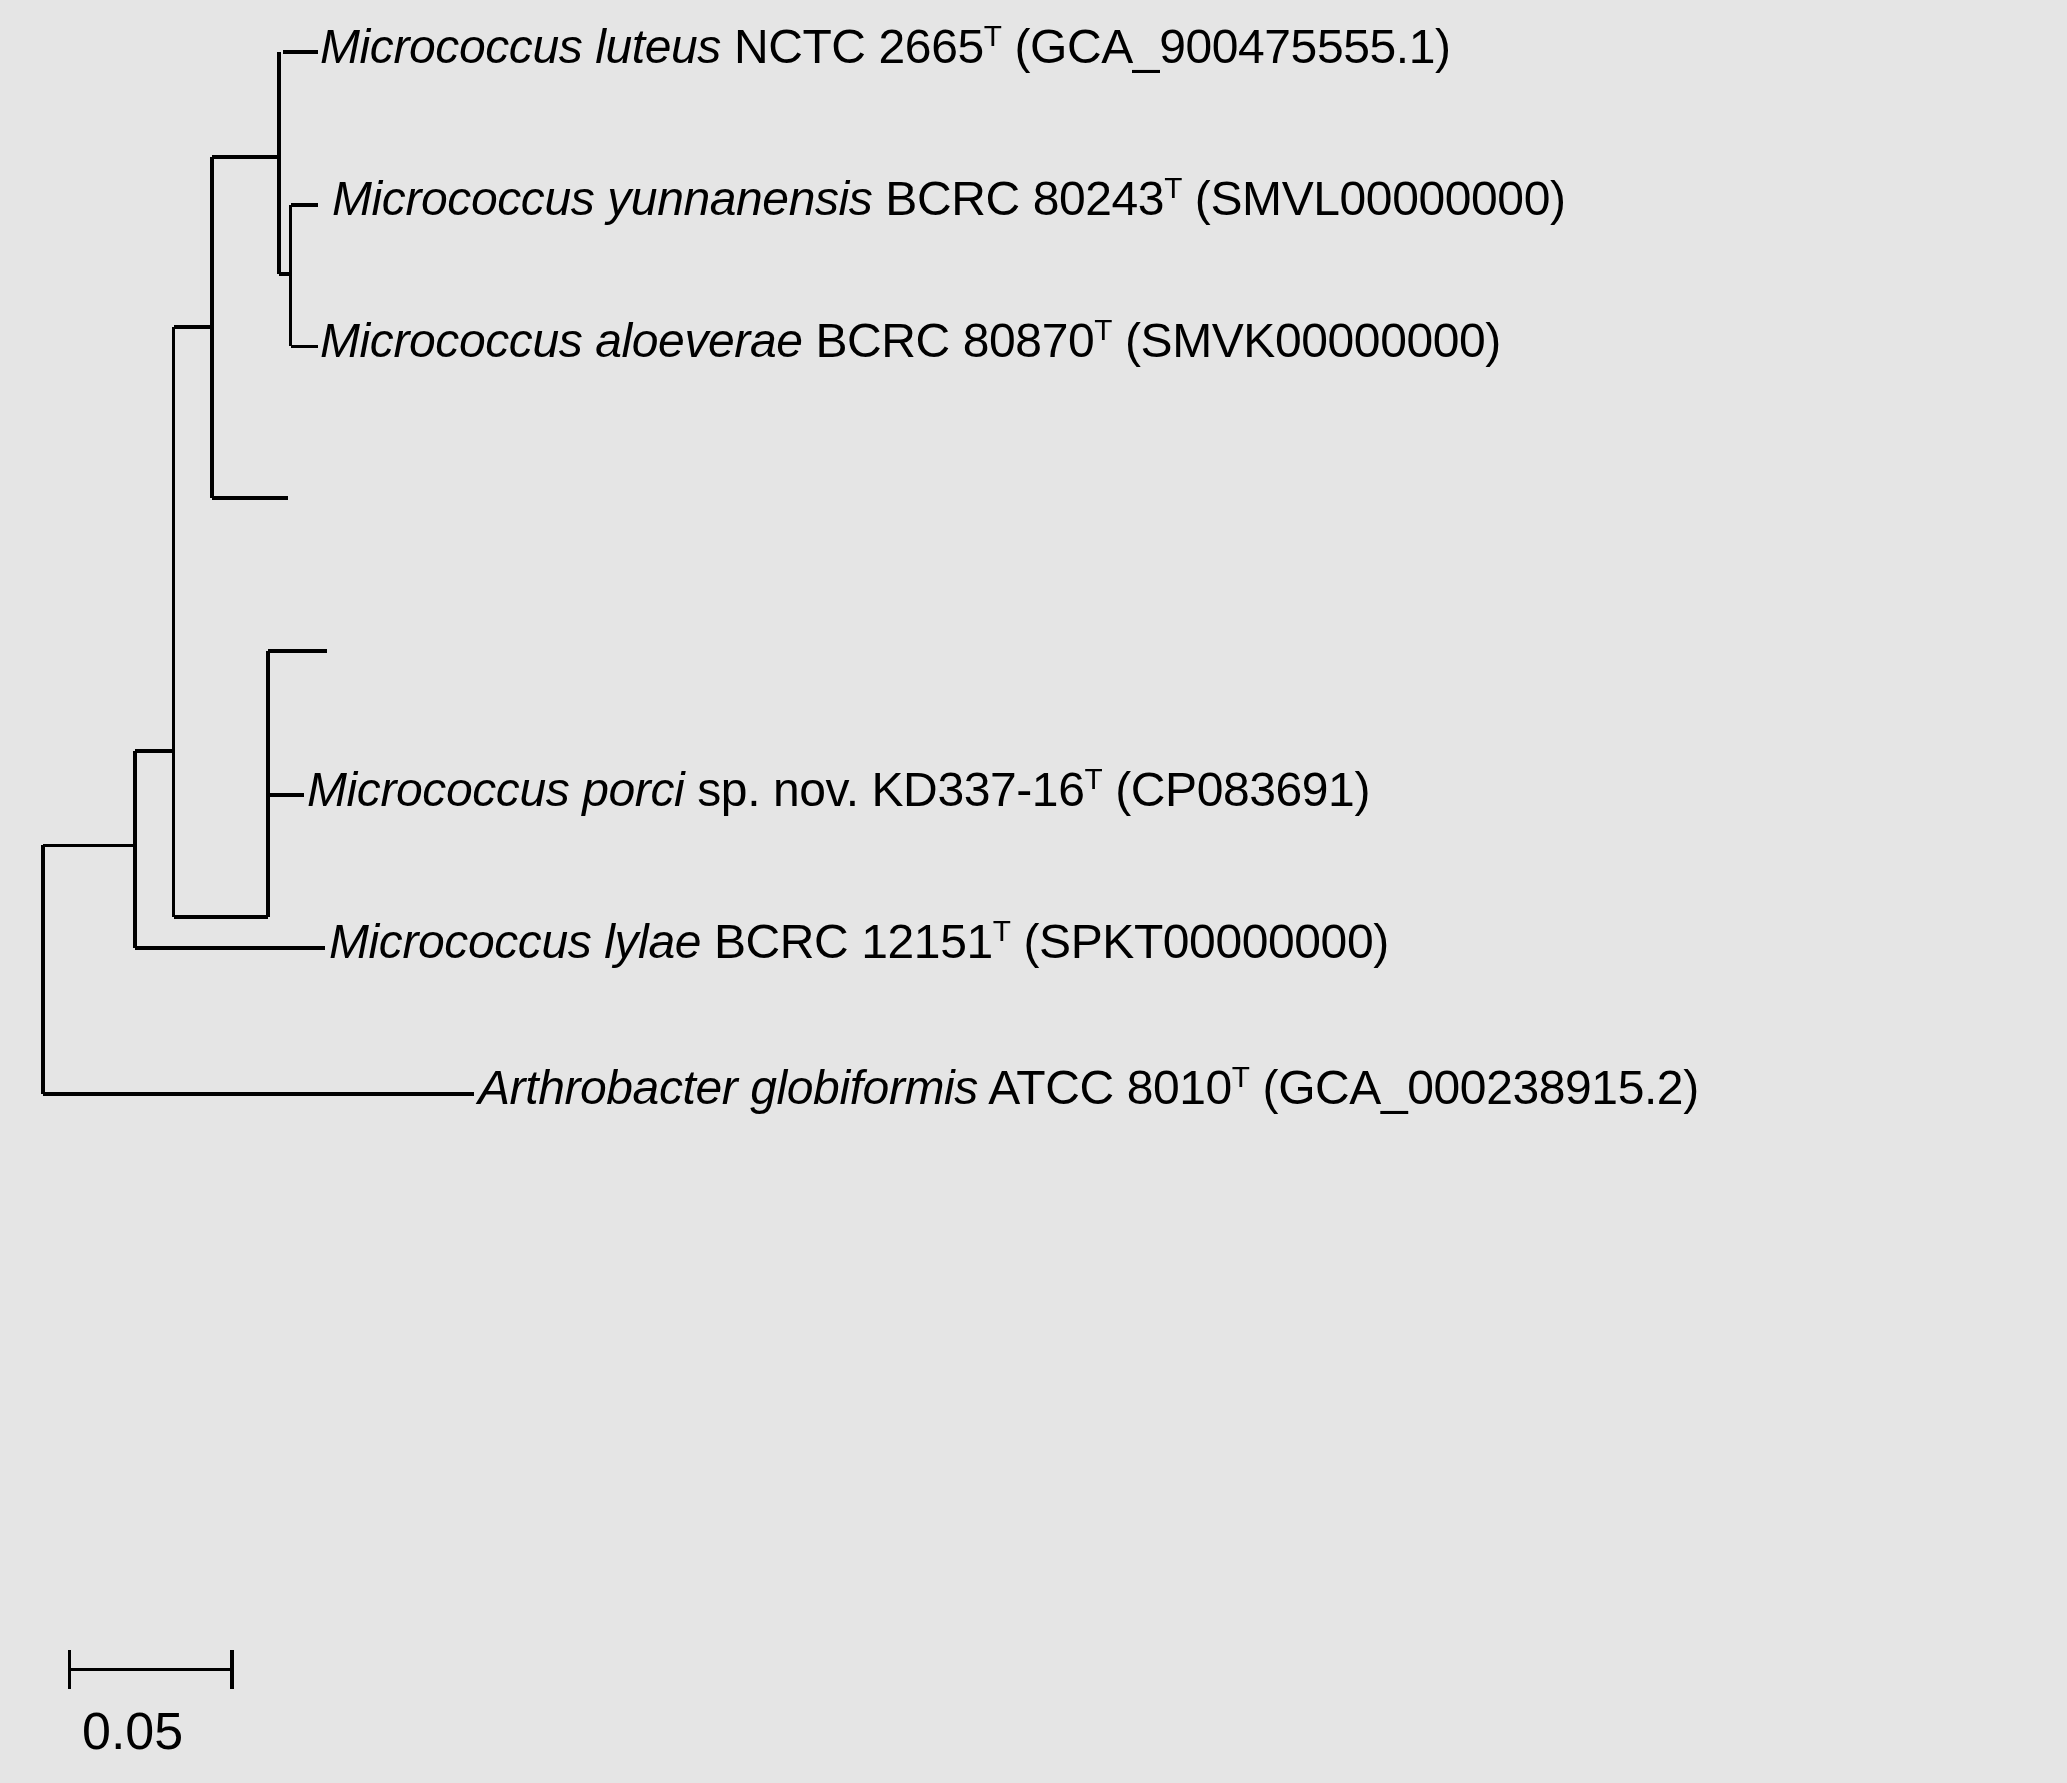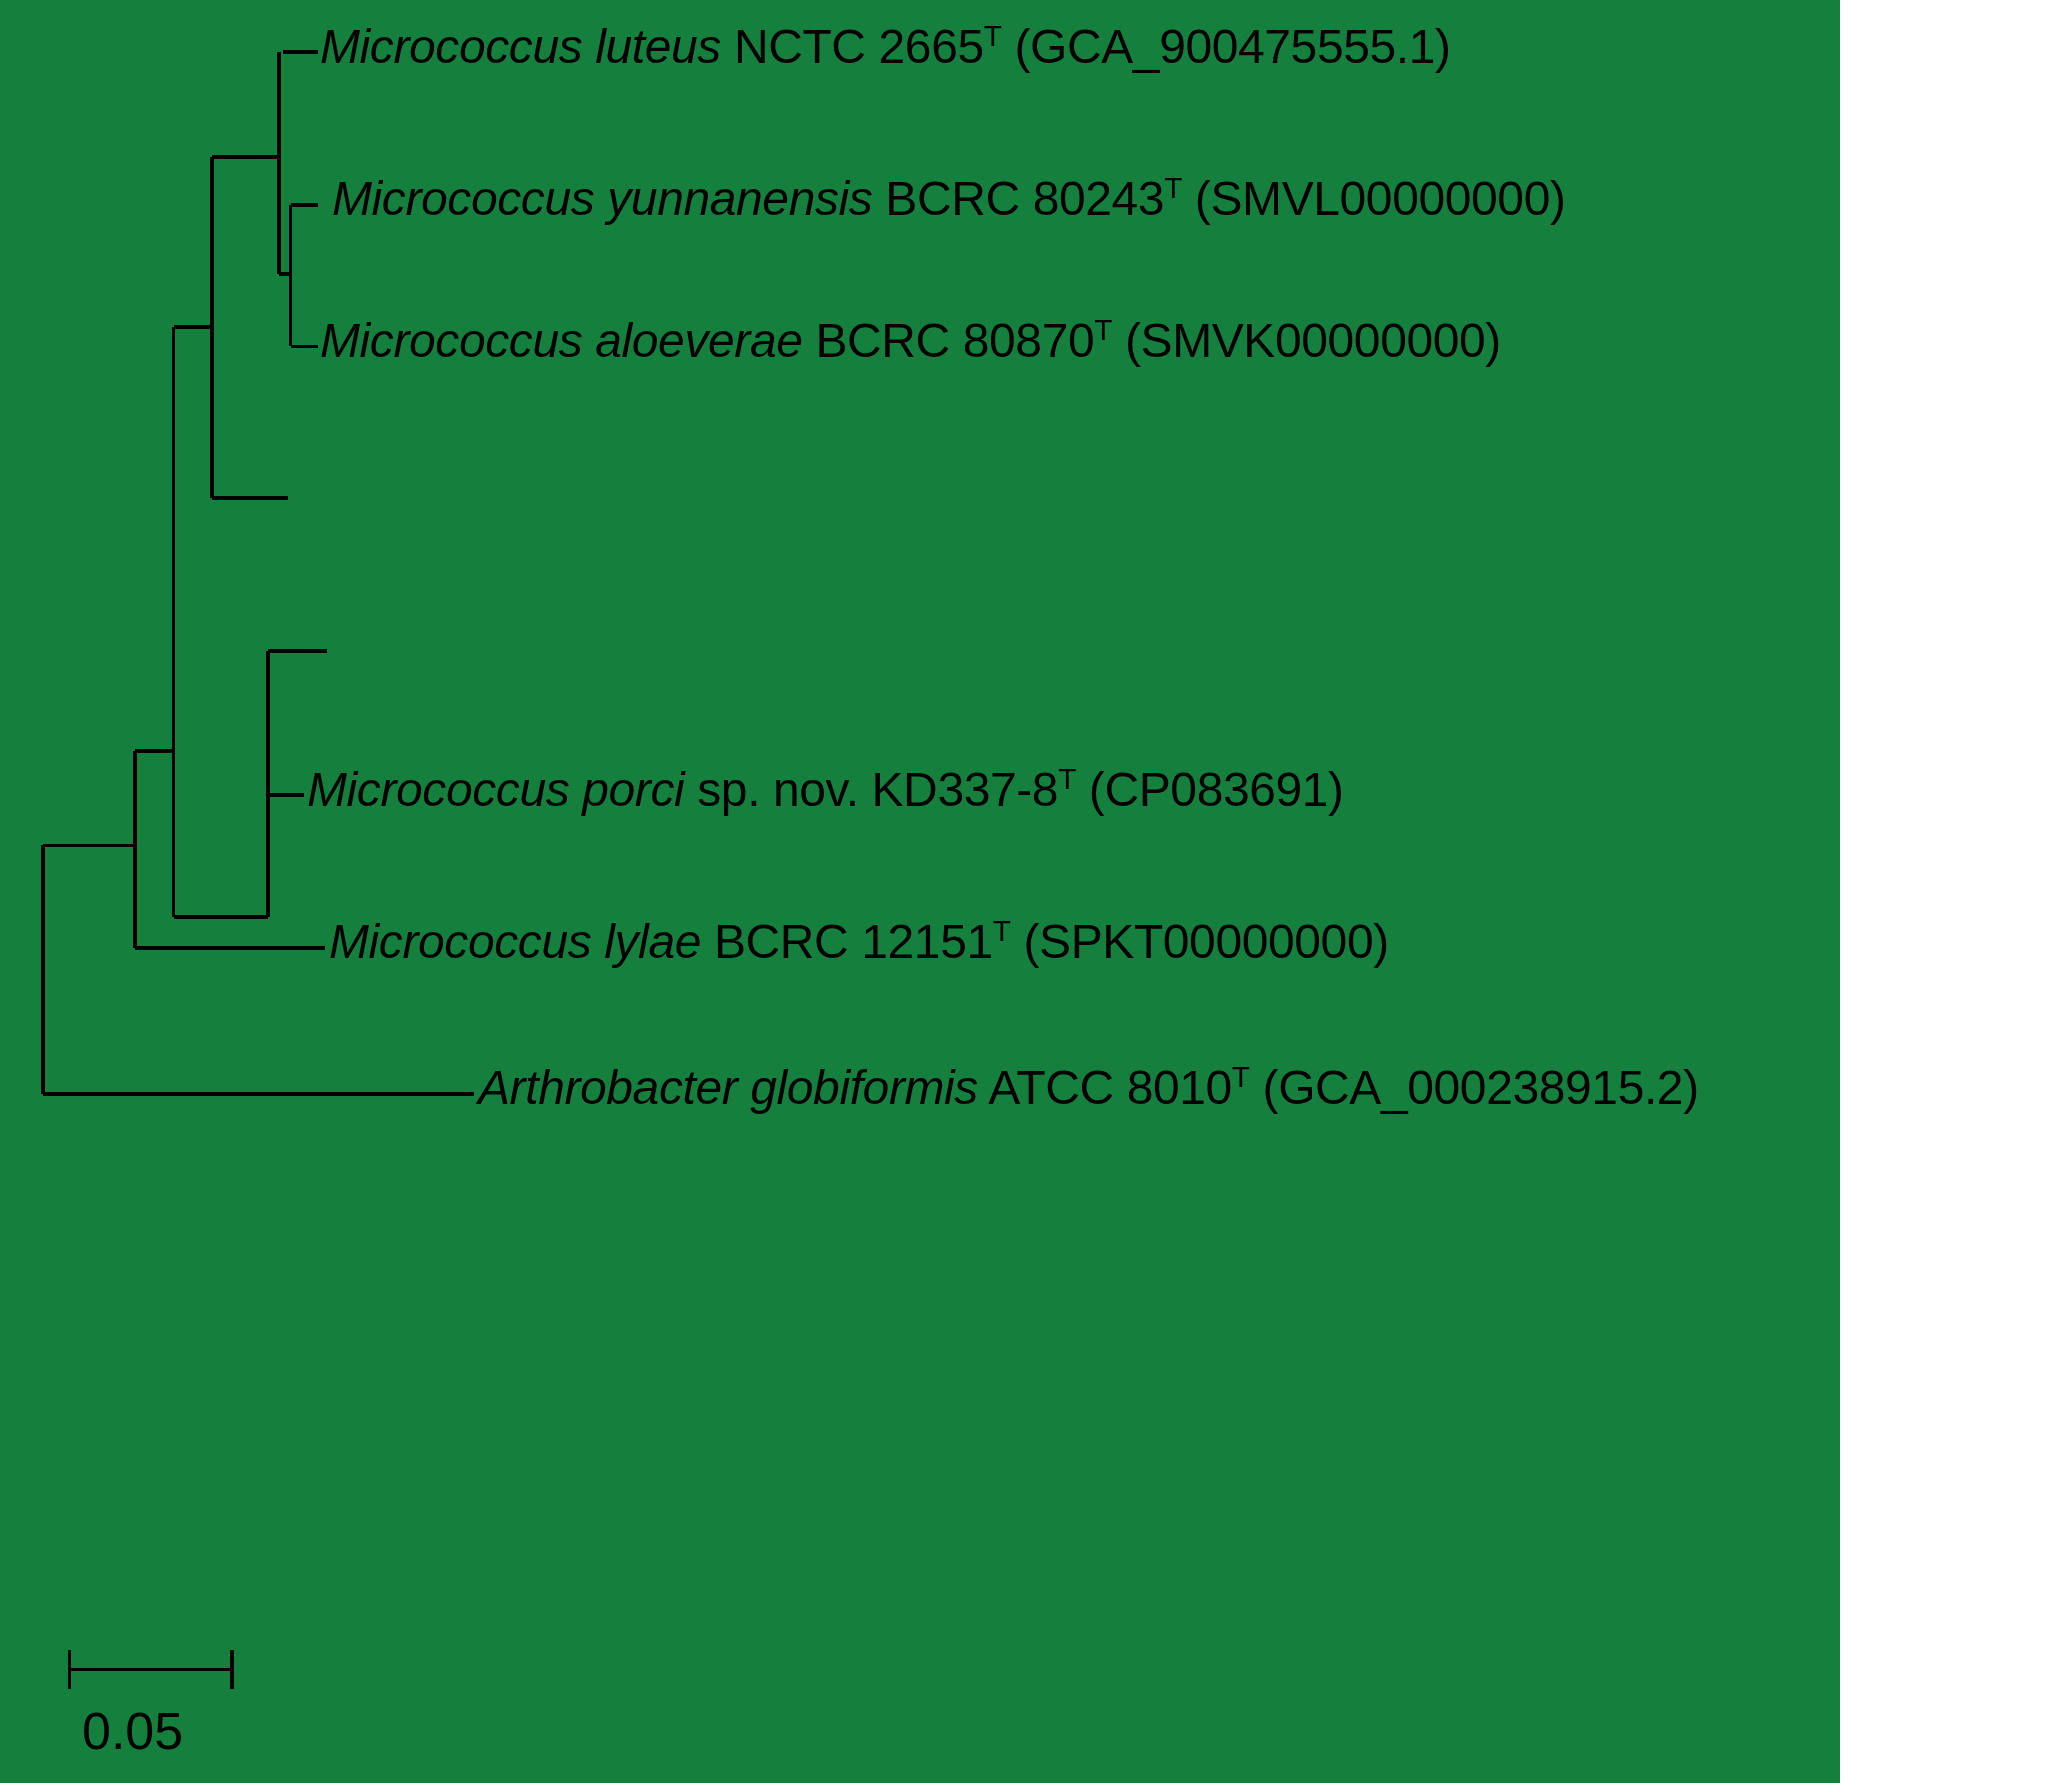--- a/index.html
+++ b/index.html
@@ -7,23 +7,23 @@
     margin: 0;
     padding: 0;
     background: #ffffff;
   }
   body {
     font-family: "Liberation Sans", sans-serif;
     color: #000000;
   }
   #figure-root {
     position: relative;
-    width: 1840px;
+    width: 2067px;
     height: 1784px;
-    background: #15803d;
+    background: #e5e5e5;
     overflow: hidden;
   }
   #tree-svg {
     position: absolute;
     left: 0;
     top: 0;
     width: 2068px;
     height: 1784px;
   }
   .tip-label {
@@ -113,21 +113,21 @@
     <span class="genus">Micrococcus yunnanensis</span><span class="strain"> BCRC 80243</span><span class="sup-t">T</span><span class="accession"> (SMVL00000000)</span>
   </div>
 
   <div class="tip-label" style="left:320px; top:317px;">
     <span class="genus">Micrococcus aloeverae</span><span class="strain"> BCRC 80870</span><span class="sup-t">T</span><span class="accession"> (SMVK00000000)</span>
   </div>
 
 
 
   <div class="tip-label" style="left:307px; top:766px;">
-    <span class="genus">Micrococcus porci</span><span class="strain"> sp. nov. KD337-8</span><span class="sup-t">T</span><span class="accession"> (CP083691)</span>
+    <span class="genus">Micrococcus porci</span><span class="strain"> sp. nov. KD337-16</span><span class="sup-t">T</span><span class="accession"> (CP083691)</span>
   </div>
 
   <div class="tip-label" style="left:329px; top:918px;">
     <span class="genus">Micrococcus lylae</span><span class="strain"> BCRC 12151</span><span class="sup-t">T</span><span class="accession"> (SPKT00000000)</span>
   </div>
 
   <div class="tip-label" style="left:478px; top:1064px;">
     <span class="genus">Arthrobacter globiformis</span><span class="strain"> ATCC 8010</span><span class="sup-t">T</span><span class="accession"> (GCA_000238915.2)</span>
   </div>
 

